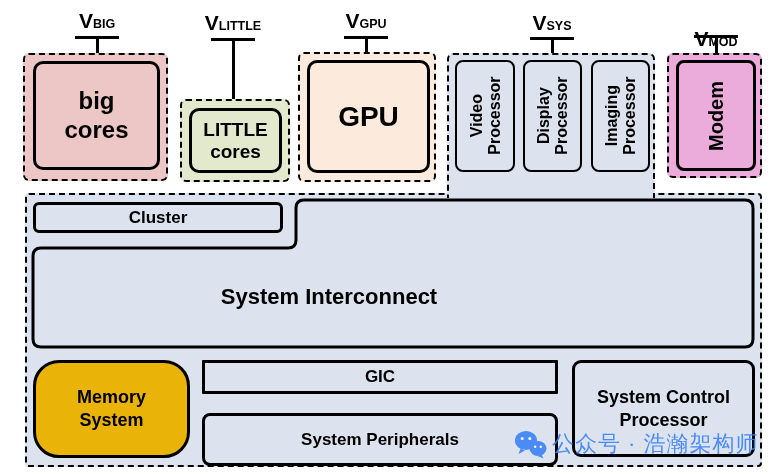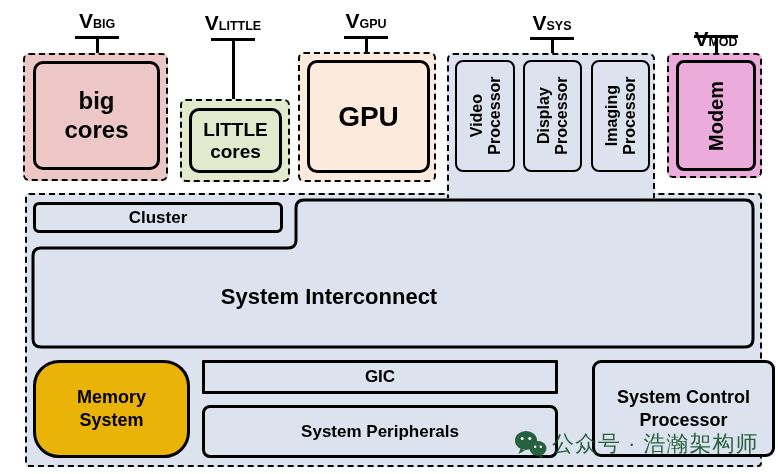--- a/index.html
+++ b/index.html
@@ -58,21 +58,21 @@
   #blk-modem .rot { font-size:20px; }
 
   
   #main-box    { left:25px;  top:193px; width:737px; height:274px; z-index:1; border-radius:4px; }
   #blk-cluster { left:33px;  top:202px; width:250px; height:31px; border-radius:6px; font-size:17px; z-index:4; }
   #ic-svg      { position:absolute; left:30px; top:196px; z-index:3; }
   #ic-label    { position:absolute; left:33px; top:284px; width:592px; text-align:center; font-size:22px; z-index:4; }
   #blk-memory  { left:33px;  top:360px; width:157px; height:98px; border-radius:9px; font-size:18px; line-height:1.3; }
   #blk-gic     { left:202px; top:360px; width:356px; height:34px; border-radius:1px; font-size:17px; }
   #blk-periph  { left:202px; top:405px; width:356px; height:53px; border-radius:8px; font-size:17px; }
-  #blk-scp     { left:572px; top:360px; width:183px; height:97px; border-radius:9px; font-size:18px; line-height:1.25;margin-left:20px; }
+  #blk-scp     { left:572px; top:360px; width:183px; height:97px; border-radius:9px; font-size:18px; line-height:1.25; }
 
   
   #watermark { position:absolute; left:514px; top:429px; z-index:10;
                display:flex; align-items:center; gap:5px;
                font-weight:400; font-size:22px; opacity:0.9; }
   #watermark .wm-text { letter-spacing:1px; }
 </style>
 </head>
 <body>
 
@@ -131,25 +131,25 @@
 
   <svg id="ic-svg" width="726" height="156" viewBox="0 0 726 156">
     <path d="M 11,52 L 258,52 Q 266,52 266,44 L 266,12 Q 266,4 274,4 L 715,4 Q 723,4 723,12 L 723,143 Q 723,151 715,151 L 11,151 Q 3,151 3,143 L 3,60 Q 3,52 11,52 Z" stroke="#000" stroke-width="3" stroke-linejoin="round" fill="#dce3ee"></path>
   </svg>
   <div id="ic-label">System Interconnect</div>
 
   <div class="solid" id="blk-cluster" style="background-color: rgb(220, 227, 238);">Cluster</div>
   <div class="solid pre" id="blk-memory" style="background-color: #eab308; border-radius: 26px;">Memory
 System</div>
   <div class="solid" id="blk-gic" style="background-color: rgb(220, 227, 238);">GIC</div>
-  <div class="solid" id="blk-periph" style="background-color: rgb(220, 227, 238);">System Peripherals</div>
+  <div class="solid" id="blk-periph" style="background-color: rgb(220, 227, 238); margin-top: 8px;">System Peripherals</div>
   <div class="solid pre" id="blk-scp" style="background-color: rgb(220, 227, 238);">System Control
 Processor</div>
 
-  <div id="watermark" style="color: #14532d;">
+  <div id="watermark" style="color: #3b82f6;">
     <svg class="wm-icon" width="33" height="29" viewBox="0 0 33 29">
       <ellipse cx="12" cy="10.5" rx="11" ry="9.5" fill="currentColor"></ellipse>
       <path d="M6.5 18.5 L4.5 24 L11 20.5 Z" fill="currentColor"></path>
       <circle cx="8.2" cy="8.5" r="1.5" fill="#fff"></circle>
       <circle cx="15.8" cy="8.5" r="1.5" fill="#fff"></circle>
       <ellipse cx="24" cy="18.5" rx="8.5" ry="7.5" fill="currentColor"></ellipse>
       <path d="M27.5 24.5 L29.5 28.5 L23.5 26 Z" fill="currentColor"></path>
       <circle cx="21.2" cy="16.8" r="1.2" fill="#fff"></circle>
       <circle cx="26.8" cy="16.8" r="1.2" fill="#fff"></circle>
     </svg>

